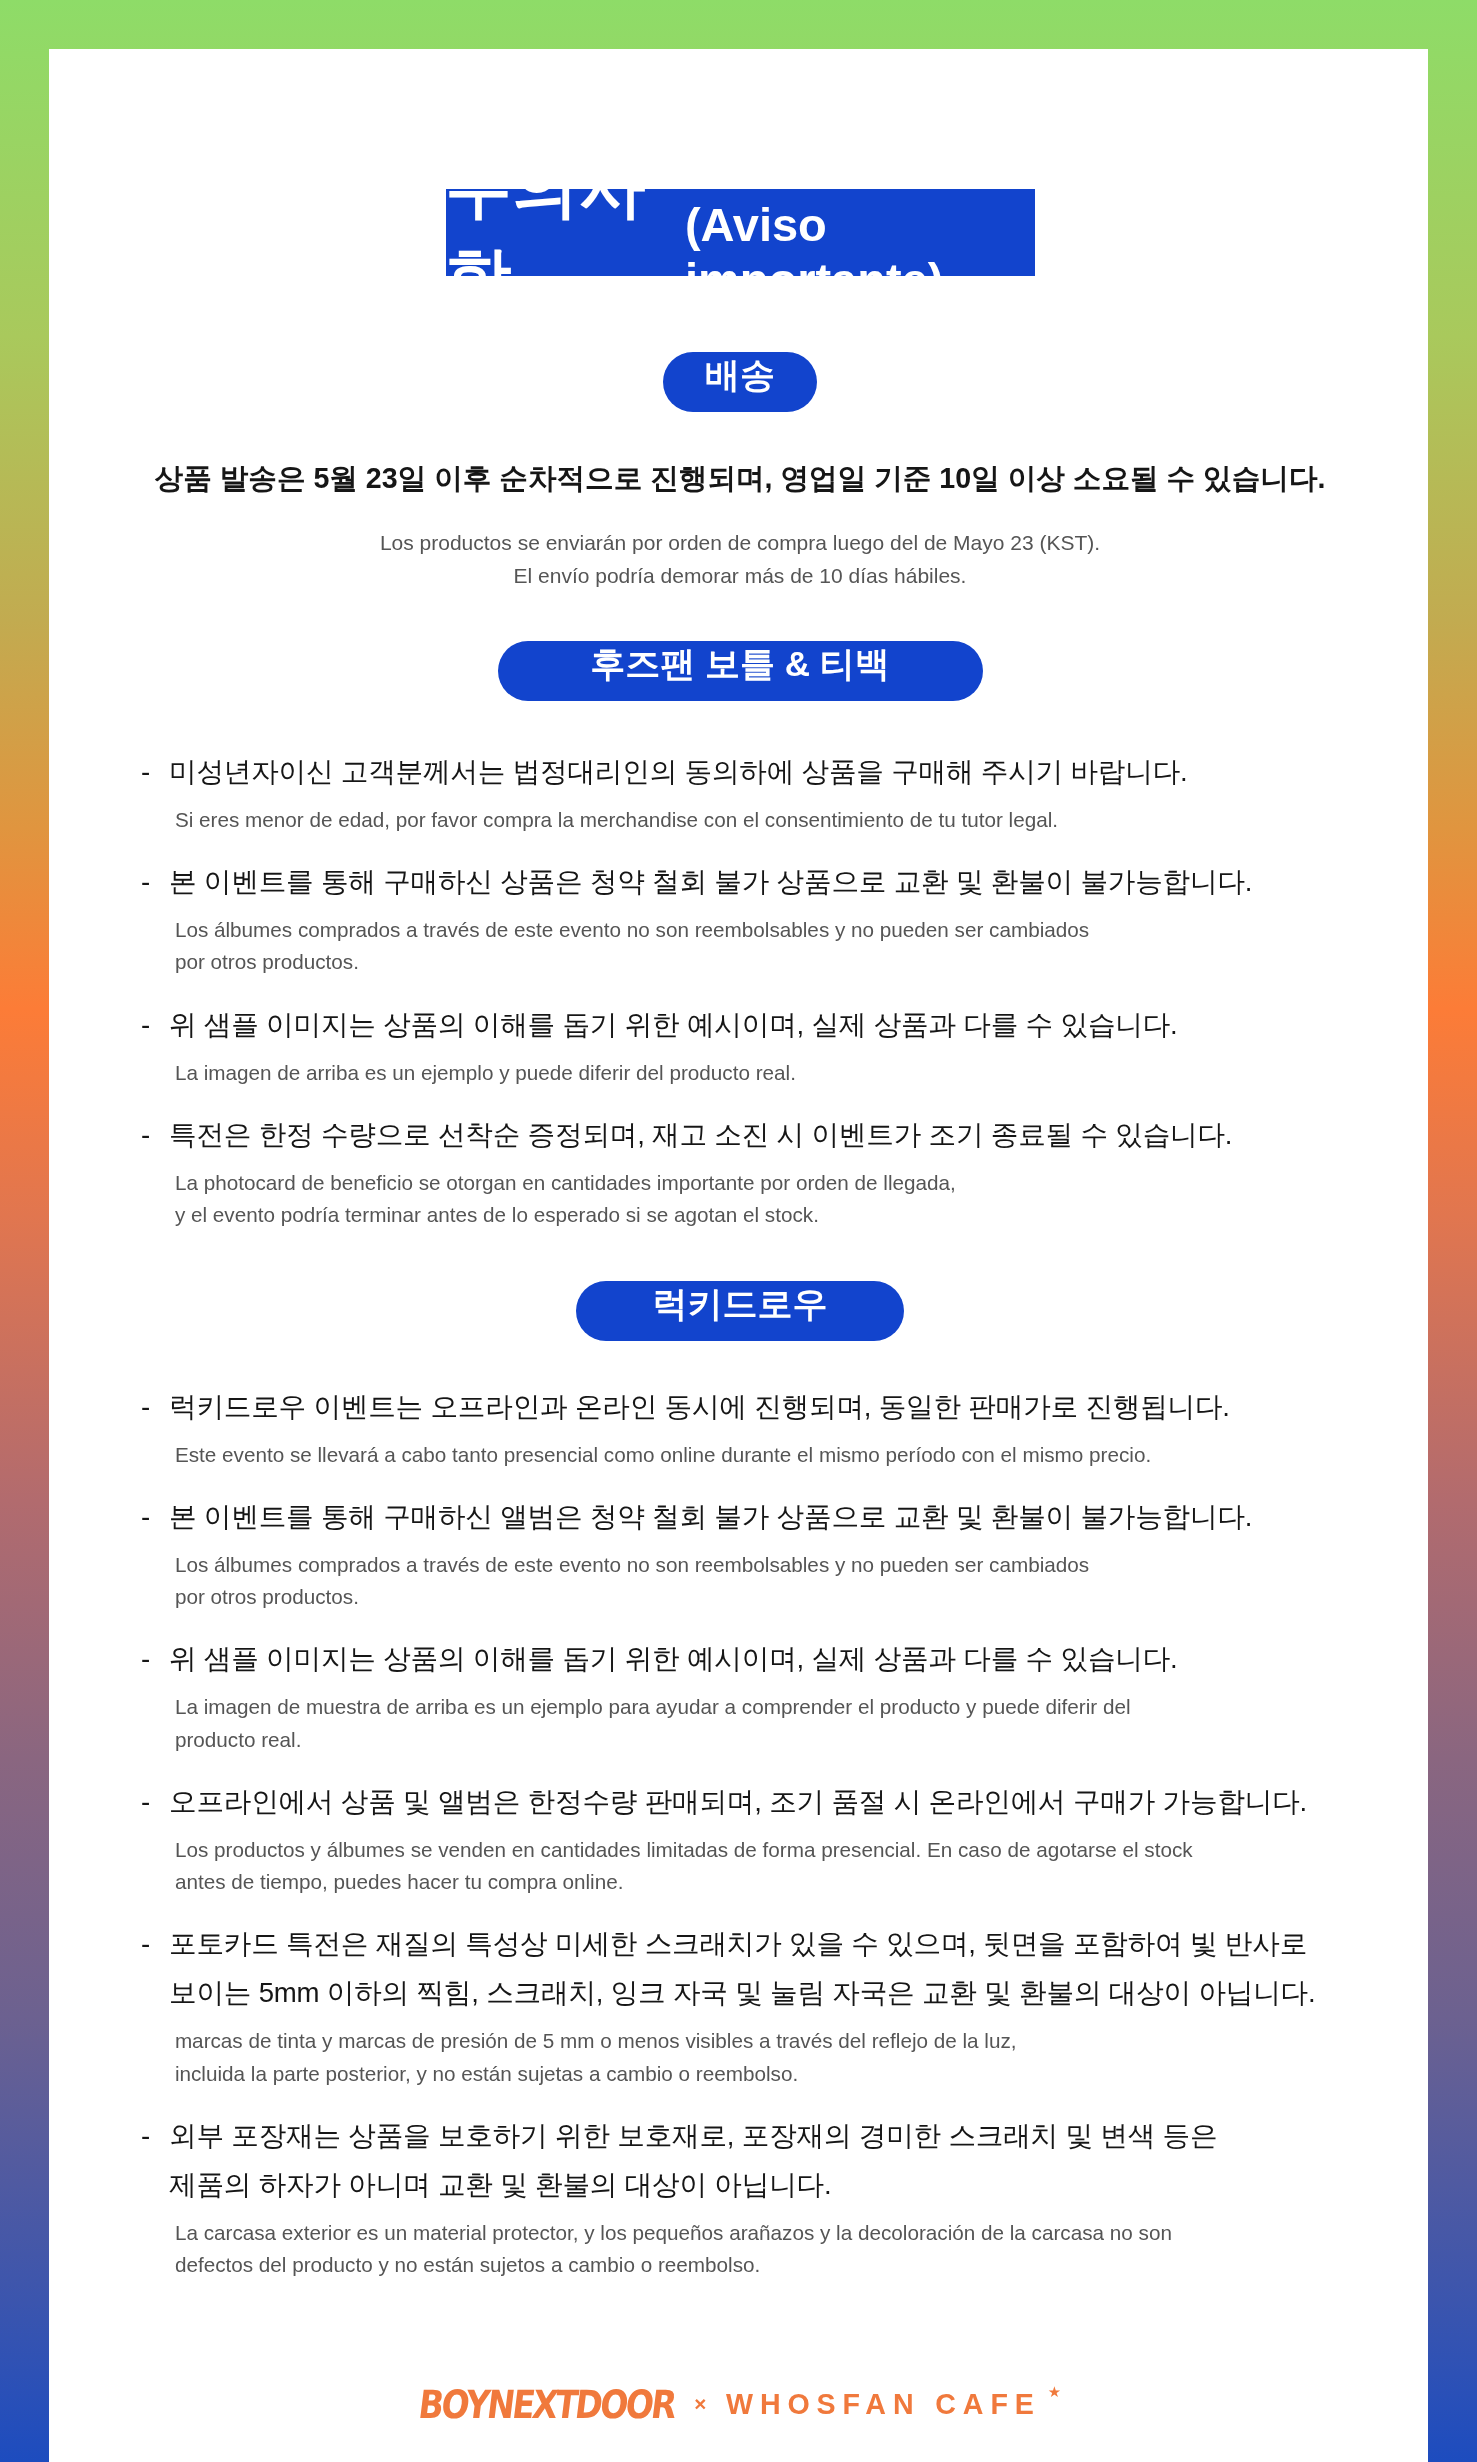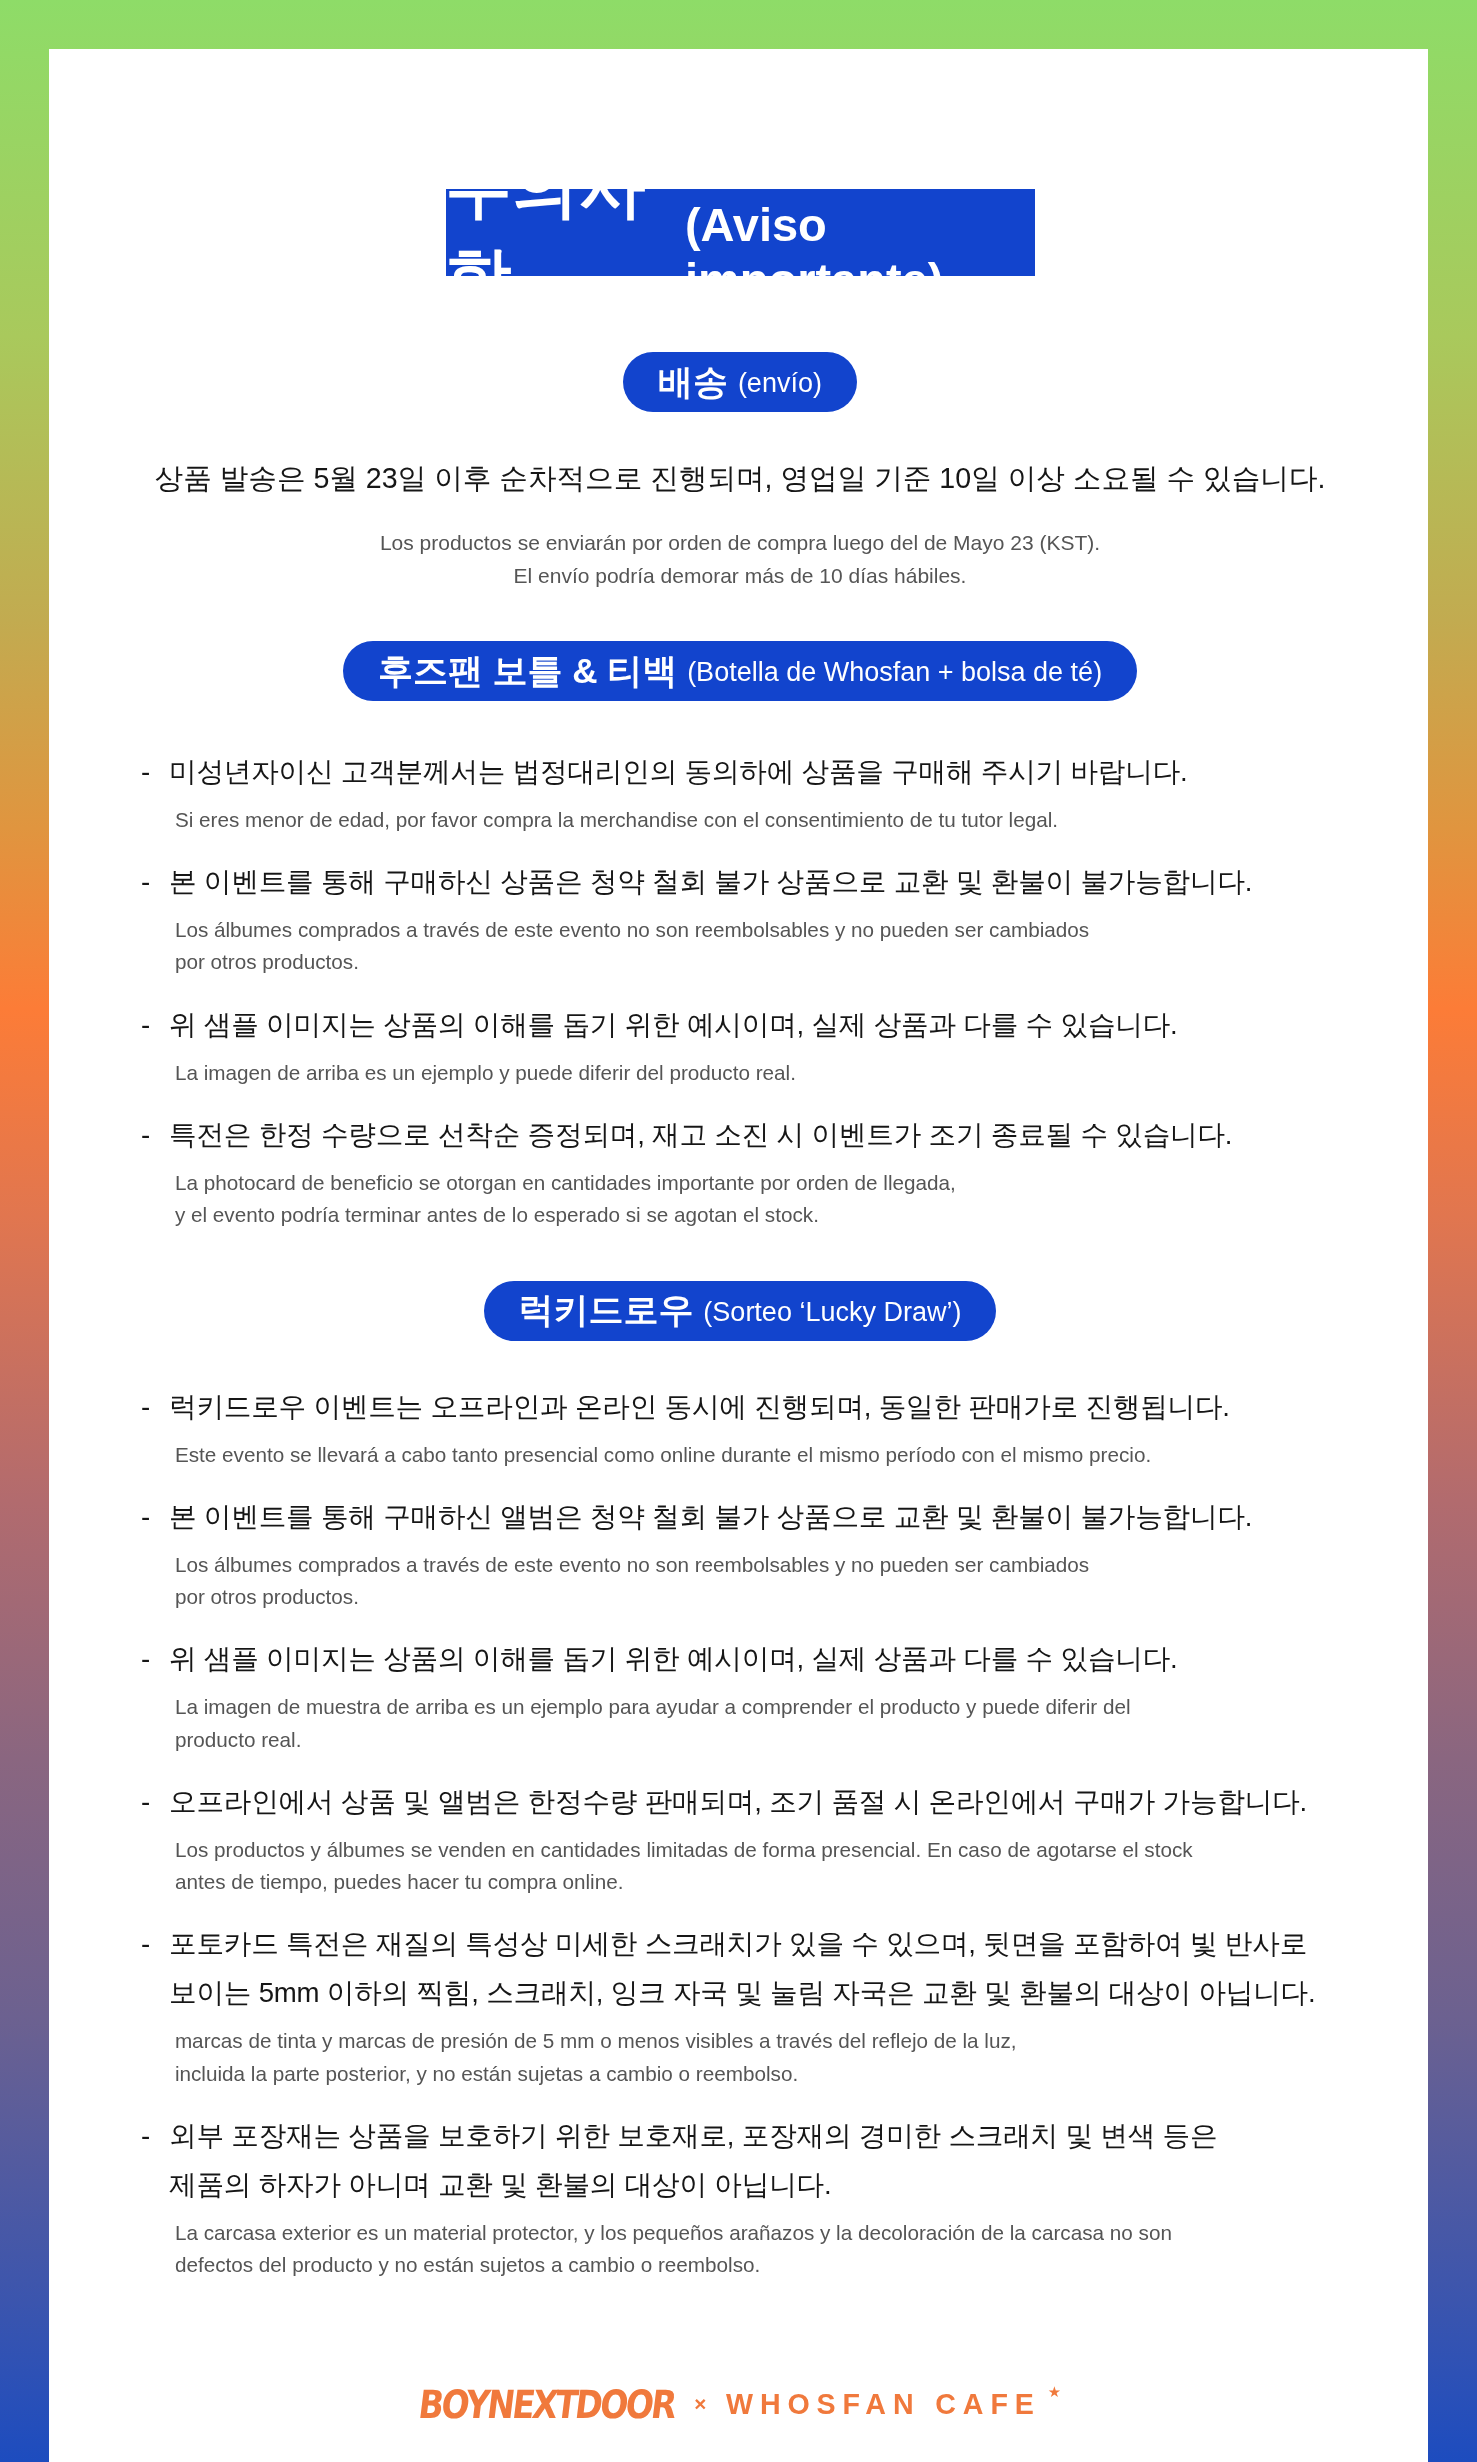--- a/index.html
+++ b/index.html
@@ -34,30 +34,30 @@
     width:589px;height:87px;margin:0 auto;
     background:#1244cd;color:#ffffff;
     display:flex;justify-content:center;align-items:center;gap:12.8px;
   }
   .title-ko{font-size:66px;font-weight:700;letter-spacing:1px;}
   .title-es{font-size:47px;font-weight:700;position:relative;top:19px;}
   
   .pill{
     height:60px;border-radius:30.5px;background:#1244cd;color:#ffffff;
     display:flex;align-items:center;gap:9.8px;
-    width:fit-content;margin:0 auto;padding:0 35px;
+    width:fit-content;margin:0 auto;padding:0 35px;flex-direction:column;
   }
   .pill-ko{font-size:35px;font-weight:700;}
   .pill-es{font-size:27px;font-weight:400;position:relative;top:1.5px;}
   .pill-shipping{margin-top:76px;}
   .pill-section{margin-top:49px;}
   
   .headline{
     margin-top:43px;text-align:center;
-    font-size:28.6px;font-weight:400;color:#161616;line-height:46px;
+    font-size:28.6px;font-weight:700;color:#161616;line-height:46px;
   }
   .sub-block{margin-top:25px;text-align:center;}
   .sub-line{font-size:21px;color:#555555;line-height:33px;font-weight:400;}
   
   .bullets{margin-top:46px;}
   .bullets-lucky{margin-top:41px;}
   .bullet{display:flex;margin-bottom:20.7px;}
   .dash{
     width:28px;flex:0 0 28px;font-size:27.6px;line-height:49px;color:#161616;
   }

